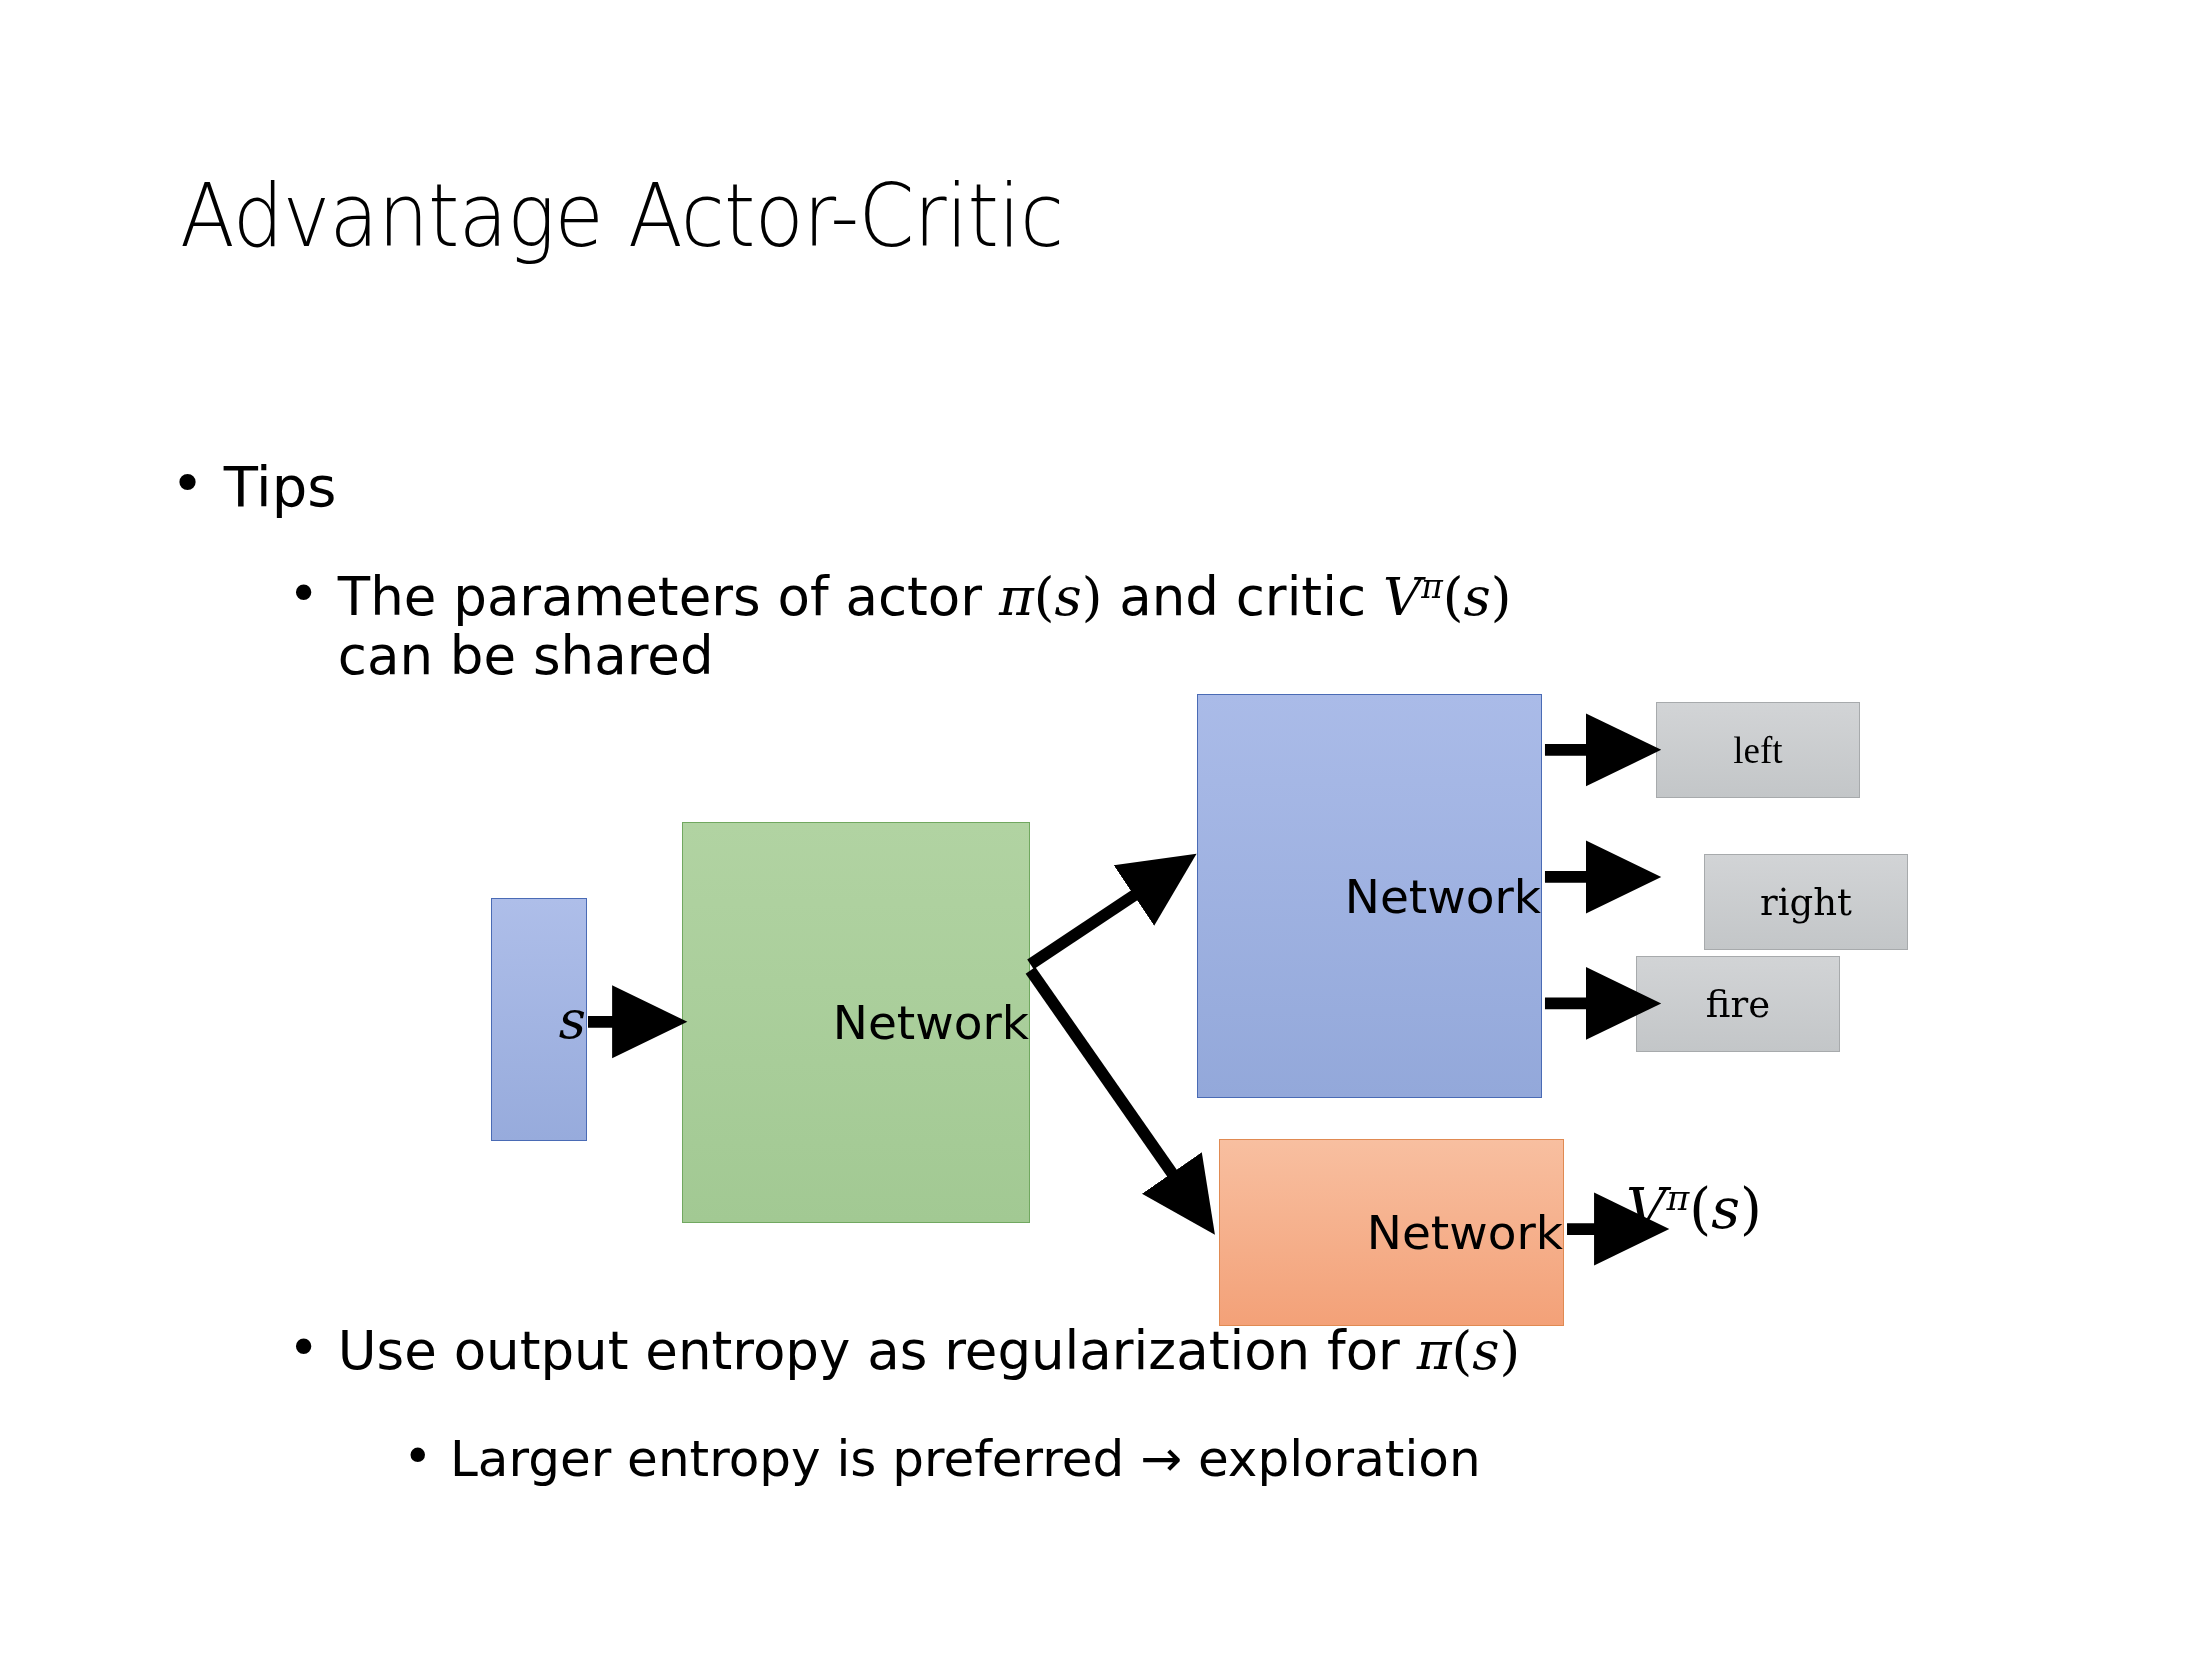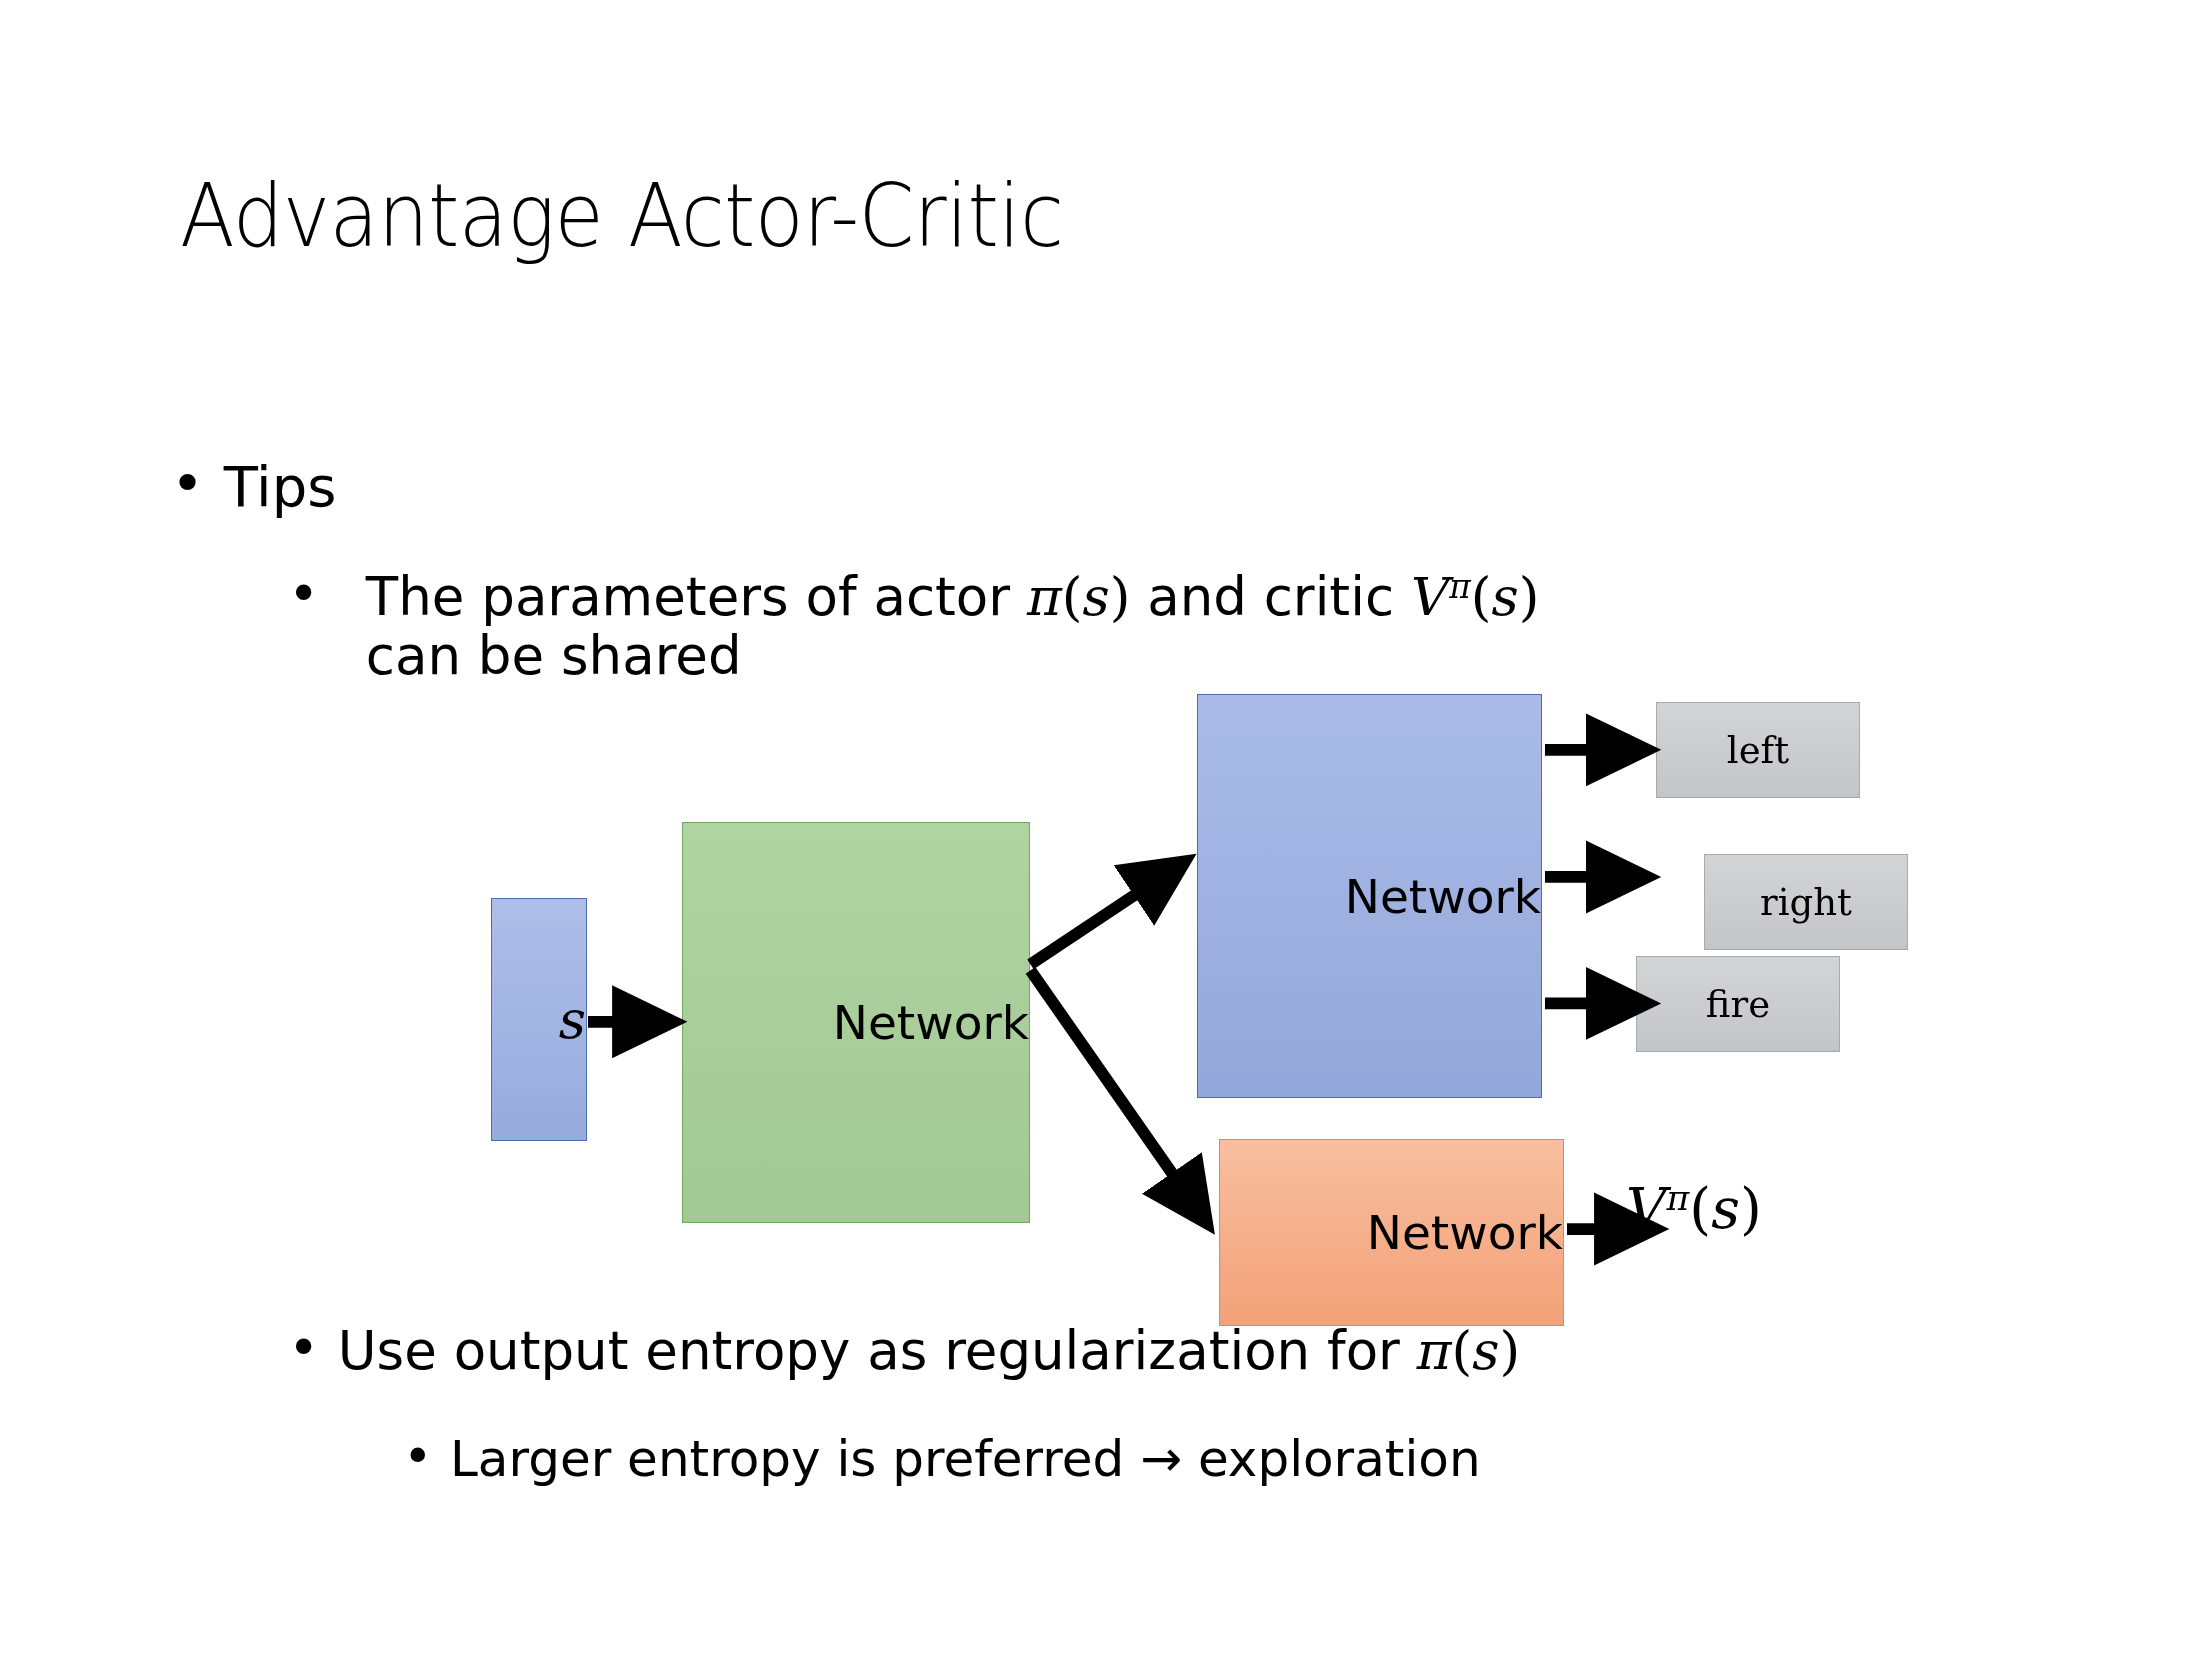--- a/index.html
+++ b/index.html
@@ -46,21 +46,21 @@
   }
   .bullet .dot {
     flex: 0 0 auto;
     margin-right: 0.35em;
     line-height: 1;
   }
   .bullet .txt {
     display: block;
     line-height: 1.12;
   }
-  .wrapline { white-space: nowrap; display: block; margin-left: 28px; }
+  .wrapline { white-space: nowrap; display: block; }
 
   
   #b-tips {
     left: 171px;
     top: 456px;
     font-size: 56px;
   }
   
   #b-params {
     left: 288px;
@@ -162,21 +162,21 @@
     box-sizing: border-box;
     display: flex;
     align-items: center;
     justify-content: center;
     background: linear-gradient(180deg, #d2d4d6 0%, #c3c6c8 100%);
     border: 1.5px solid #a7aaac;
     font-family: "DejaVu Serif", serif;
     font-size: 37px;
     color: #000000;
   }
-  #out-left  { left: 1656px; top: 702px;  width: 204px; height: 96px; }
+  #out-left  { left: 1656px; top: 702px;  width: 204px; height: 96px; font-family: Liberation Serif, serif; }
   #out-right { left: 1656px; top: 854px; width: 204px; height: 96px; margin-left: 48px; }
   #out-fire  { left: 1636px; top: 956px; width: 204px; height: 96px; text-align: center; }
 
   #vpi-label {
     position: absolute;
     left: 1626px;
     top: 1176px;
     font-size: 56px;
     font-family: "DejaVu Serif", serif;
     white-space: nowrap;

